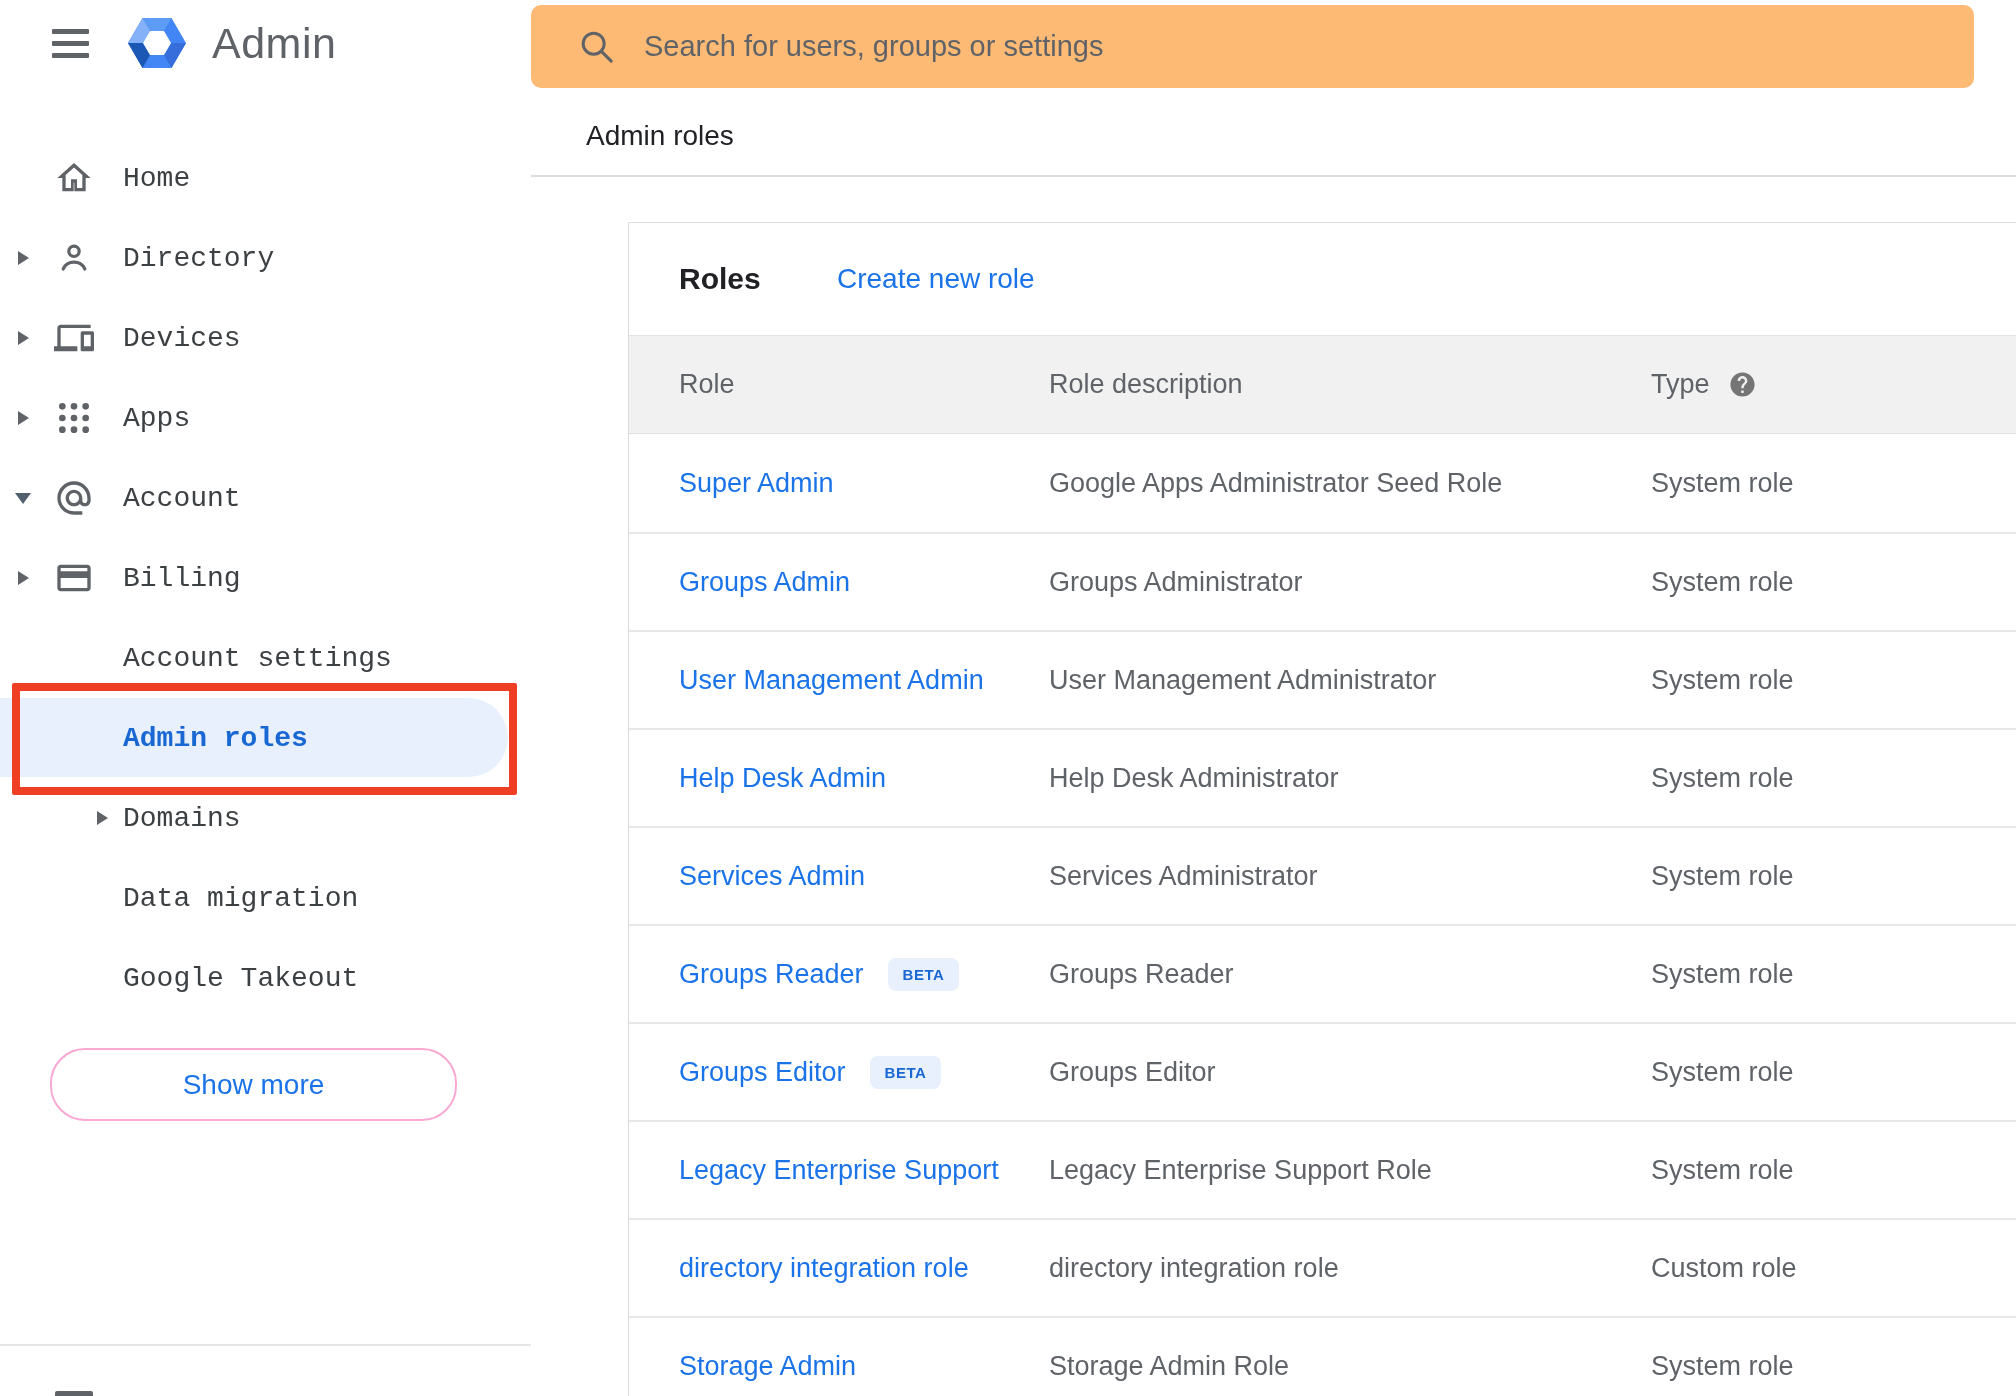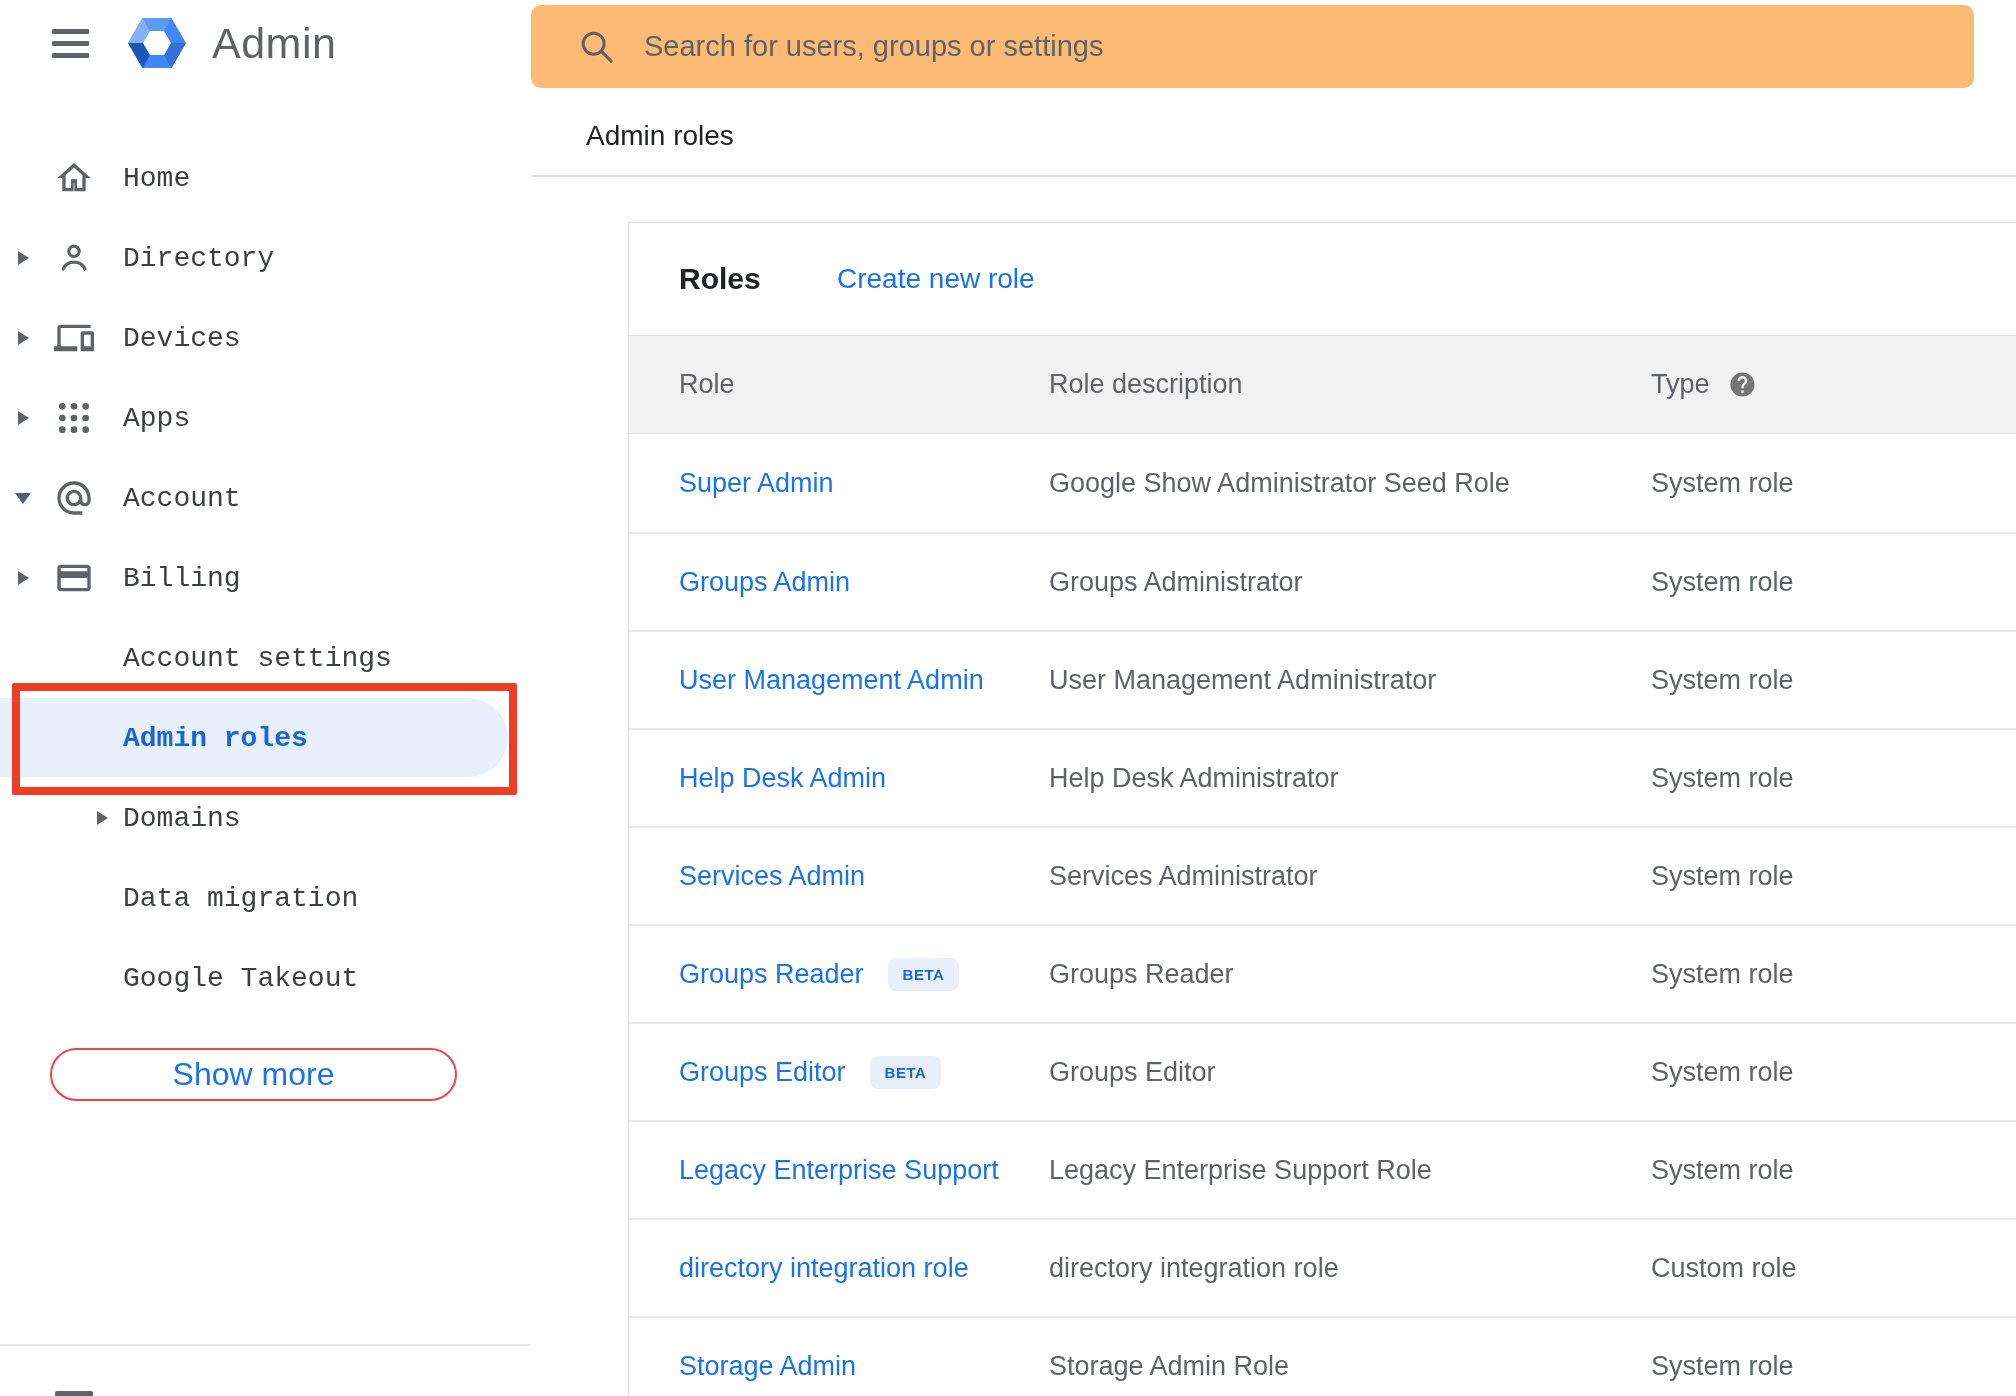--- a/index.html
+++ b/index.html
@@ -41,23 +41,23 @@
   .nav-icon svg { display:block; }
   .nav-label { position:absolute; left:123px; top:50%; transform:translateY(-50%);
     font-size:28px; color:#3c4043; white-space:nowrap; }
   .nav-pill { position:absolute; left:0; top:0; width:508px; height:79px;
     background:#e8f0fe; border-radius:0 40px 40px 0; }
   .nav-item.selected .nav-label { color:#1967d2; font-weight:bold; }
 
   .annotation-box { position:absolute; left:12px; top:683px; width:505px; height:112px;
     border:8px solid #ee3e23; border-radius:2px; pointer-events:none; z-index:5; }
 
-  .show-more { position:absolute; left:50px; top:1048px; width:407px; height:53px;
-    background:#fff; border:2px solid #ef4444; border-radius:35px;
-    font-family:inherit; font-size:32px; color:#1a73e8; cursor:pointer; }
+  .show-more { position:absolute; left:50px; top:1048px; width:407px; height:73px;
+    background:#fff; border:2px solid #f9a8d4; border-radius:35px;
+    font-family:inherit; font-size:28px; color:#1a73e8; cursor:pointer; }
 
   .sidebar-bottom-divider { position:absolute; left:0; top:1344px; width:531px; height:2px; background:#e4e6e8; }
   .cutoff-icon { position:absolute; left:55px; top:1391px; width:38px; height:5px;
     background:#5f6368; border-radius:2px 2px 0 0; }
 
   
   .card { position:absolute; left:628px; top:222px; width:1420px; height:1300px;
     background:#fff; border:1px solid #dadce0; }
   .card-header { position:relative; height:112px; }
   .card-title { position:absolute; left:50px; top:50%; transform:translateY(-50%);
@@ -233,21 +233,21 @@
       </span>
     </span>
   </div>
 
   <div id="roles-tbody">
   <div class="tgrid trow">
     <span class="cell-role">
       <a class="role-link">Super Admin</a>
 
     </span>
-    <span class="cell-desc">Google Show Administrator Seed Role</span>
+    <span class="cell-desc">Google Apps Administrator Seed Role</span>
     <span class="cell-type">System role</span>
   </div>
 
   <div class="tgrid trow">
     <span class="cell-role">
       <a class="role-link">Groups Admin</a>
 
     </span>
     <span class="cell-desc">Groups Administrator</span>
     <span class="cell-type">System role</span>

